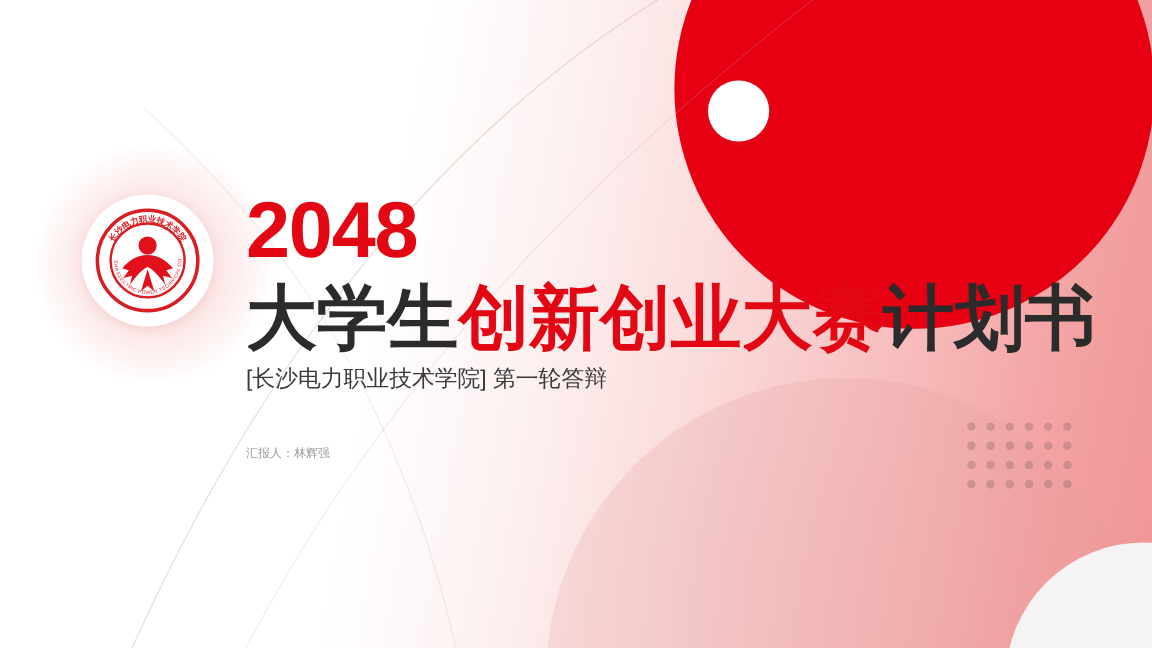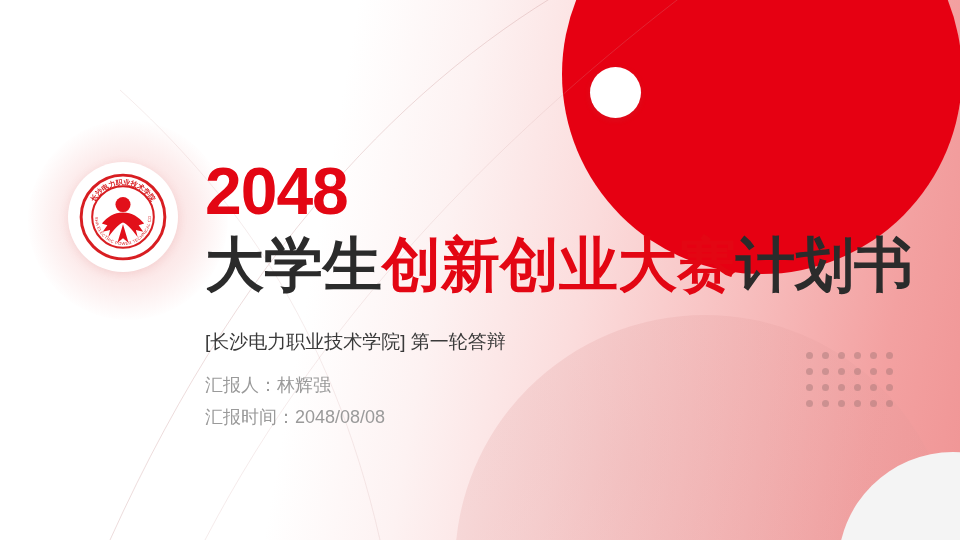--- a/index.html
+++ b/index.html
@@ -110,26 +110,25 @@
     white-space:nowrap;
     color:#2b2b2b;
   }
   .main-title .hl { color:#e30613; }
 
   .subtitle {
     position:absolute; top:303px; left:0;
     font-size:19px;
     color:#3a3a3a;
     white-space:nowrap;
-    margin-top:26px;
   }
 
   .meta {
     position:absolute; top:370px; left:0;
-    font-size:18px;
+    font-size:10px;
     color:#9a9a9a;
     line-height:1.75;
     white-space:nowrap;
   }
 
   .footer {
     position:absolute; left:60px; top:509px;
     font-size:11px;
     color:#b9b9b9;
     letter-spacing:.4px;
@@ -213,18 +212,17 @@
     <div class="year">2048</div>
 
     <div class="main-title">
       <span>大学生</span><span class="hl">创新创业大赛</span><span>计划书</span>
     </div>
 
     <div class="subtitle">[长沙电力职业技术学院] 第一轮答辩</div>
 
     <div class="meta">
       <div>汇报人：林辉强</div>
-      <div>汇报时间：2048/08/08</div>
     </div>
   </div>
 
 
 </div>
 
 </body></html>

